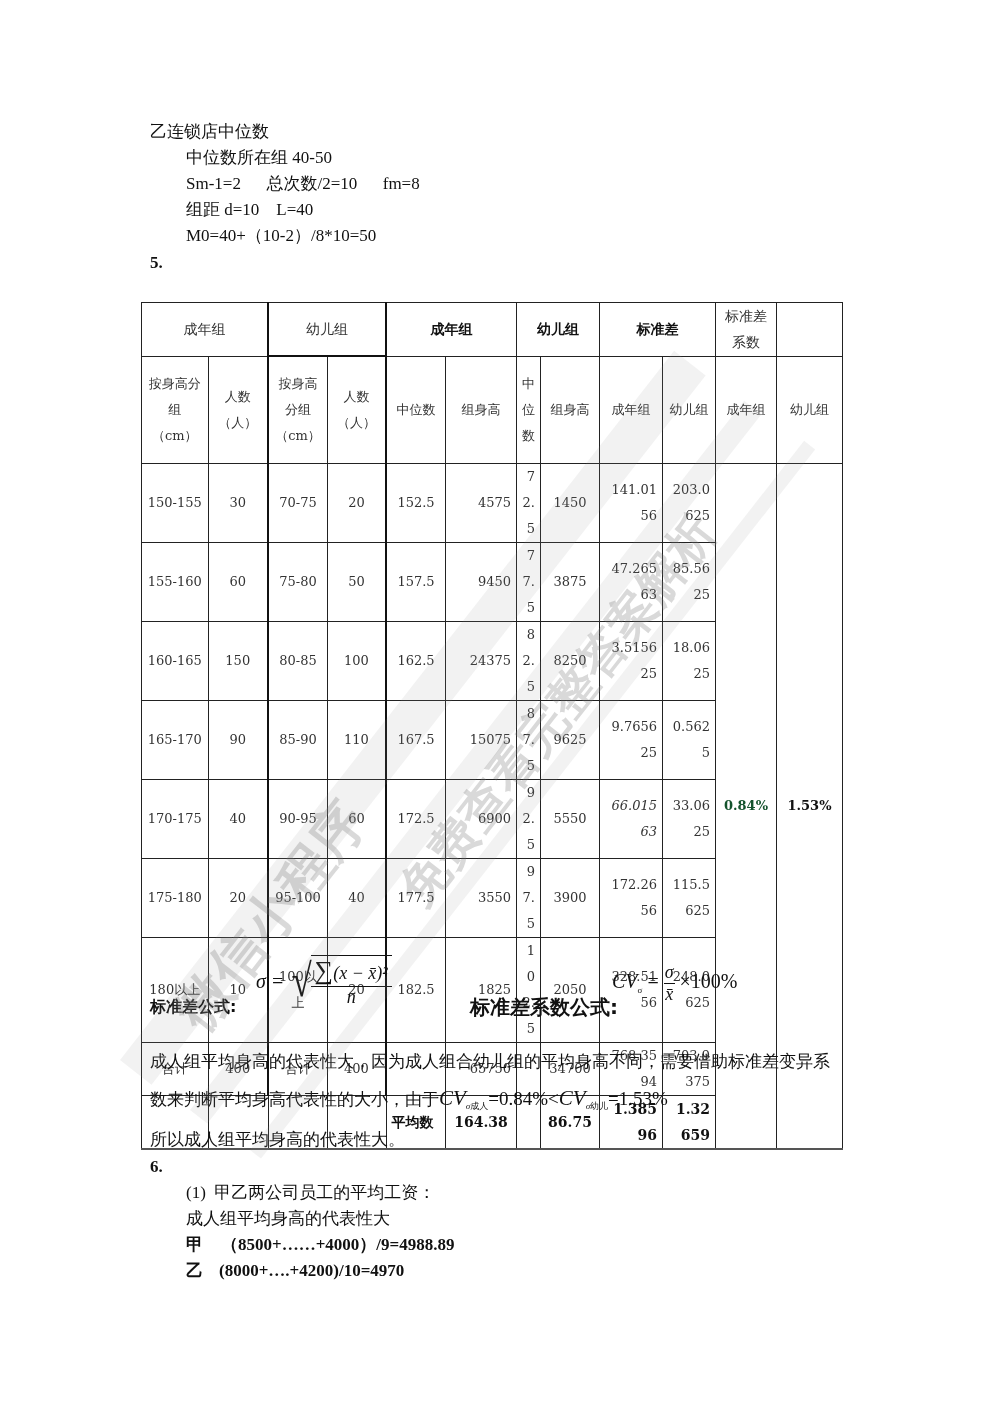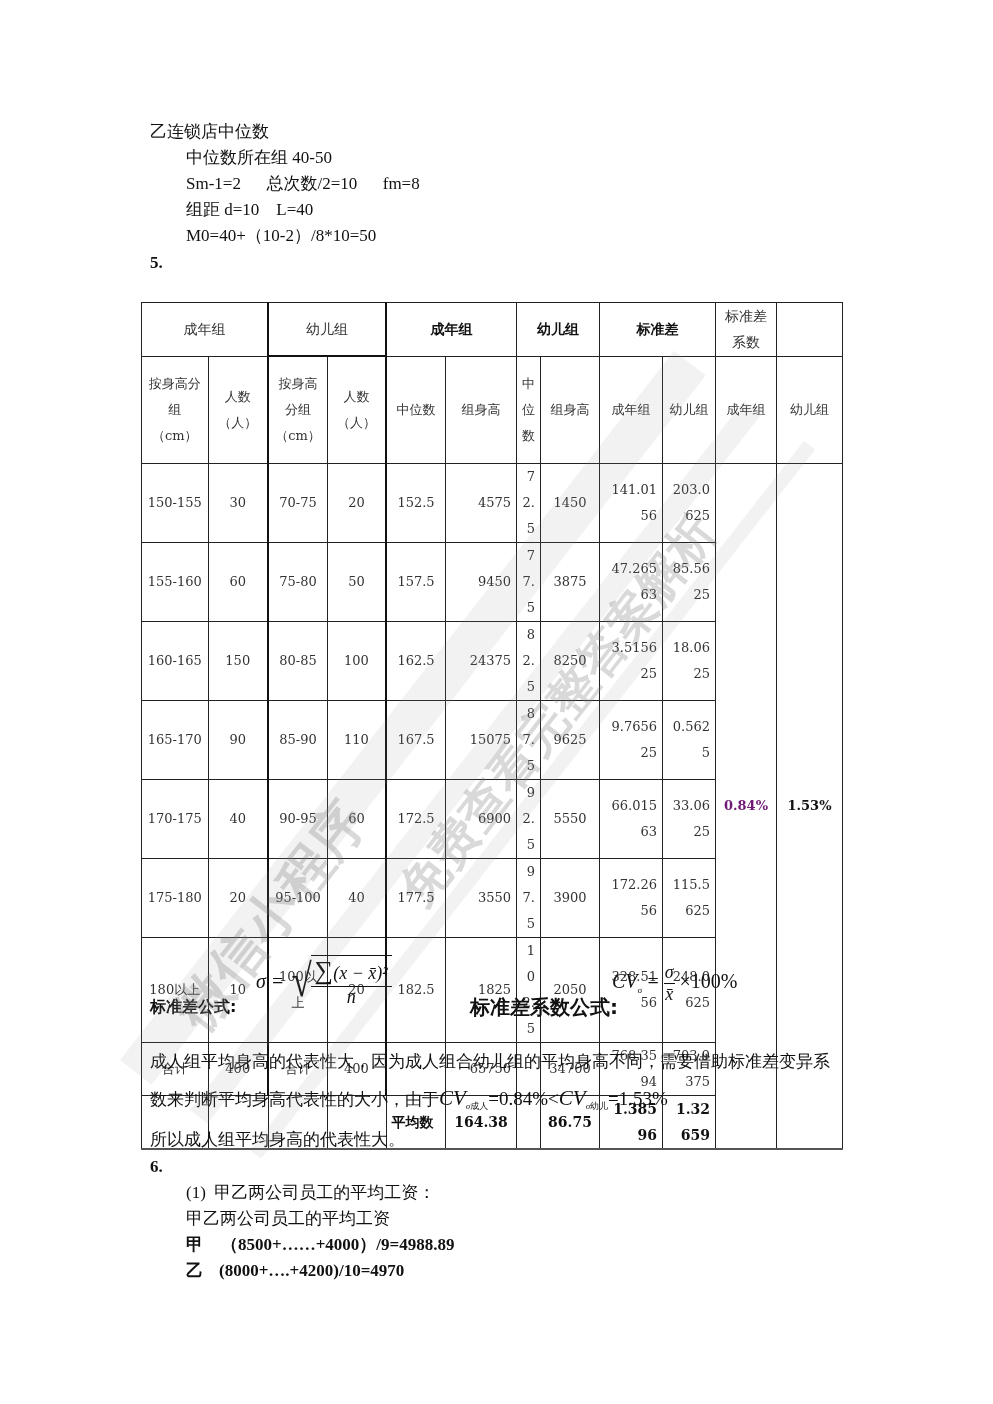--- a/index.html
+++ b/index.html
@@ -85,21 +85,21 @@
       <td style="white-space:normal; word-break:break-all;">150-155</td>
       <td class="thick-right">30</td>
       <td>70-75</td>
       <td class="thick-right">20</td>
       <td>152.5</td>
       <td class="num">4575</td>
       <td class="num" style="white-space:normal; word-break:break-all;">72.5</td>
       <td>1450</td>
       <td class="num" style="white-space:normal; word-break:break-all;">141.0156</td>
       <td class="num" style="white-space:normal; word-break:break-all;">203.0625</td>
-      <td rowspan="9" style="border-top:none; font-weight:bold; color:#701a75;">0.84%</td>
+      <td rowspan="9" style="border-top:none; font-weight:bold; color:#14532d;">0.84%</td>
       <td rowspan="9" style="border-top:none; font-weight:bold; color:#111;">1.53%</td>
     </tr>
     <tr class="r">
       <td style="white-space:normal; word-break:break-all;">155-160</td>
       <td class="thick-right">60</td>
       <td>75-80</td>
       <td class="thick-right">50</td>
       <td>157.5</td>
       <td class="num">9450</td>
       <td class="num" style="white-space:normal; word-break:break-all;">77.5</td>
@@ -133,21 +133,21 @@
     </tr>
     <tr class="r">
       <td style="white-space:normal; word-break:break-all;">170-175</td>
       <td class="thick-right">40</td>
       <td>90-95</td>
       <td class="thick-right">60</td>
       <td>172.5</td>
       <td class="num">6900</td>
       <td class="num" style="white-space:normal; word-break:break-all;">92.5</td>
       <td>5550</td>
-      <td class="num" style="white-space:normal; word-break:break-all;">66.01563</td>
+      <td class="num" style="white-space:normal; word-break:break-all;font-style:italic;">66.01563</td>
       <td class="num" style="white-space:normal; word-break:break-all;">33.0625</td>
     </tr>
     <tr class="r">
       <td style="white-space:normal; word-break:break-all;">175-180</td>
       <td class="thick-right">20</td>
       <td style="white-space:normal; word-break:break-all;margin-left:24px;">95-100</td>
       <td class="thick-right">40</td>
       <td>177.5</td>
       <td class="num">3550</td>
       <td class="num" style="white-space:normal; word-break:break-all;">97.5</td>
@@ -219,21 +219,21 @@
   </div>
 
   <div class="line" style="left:150px; top:1051px;">成人组平均身高的代表性大，因为成人组合幼儿组的平均身高不同，需要借助标准差变异系</div>
   <div class="line" style="left:150px; top:1087px;">
     <span>数来判断平均身高代表性的大小，由于</span><span style="font-style:italic; font-size:21px;">CV</span><sub class="tiny"><span style="font-style:italic;">σ</span><span>成人</span></sub><span style="font-size:19px;">=0.84%</span><span style="font-size:19px;">&lt;</span><span style="font-style:italic; font-size:21px;">CV</span><sub class="tiny"><span style="font-style:italic;">σ</span><span>幼儿</span></sub><span style="font-size:19px;">=1.53%</span>
   </div>
   <div class="line" style="left:150px; top:1129px;">所以成人组平均身高的代表性大。</div>
 
   <div class="line left bold" style="top:1156px;">6.</div>
   <div class="line indent" style="top:1182px; white-space:pre;">(1)  甲乙两公司员工的平均工资：</div>
-  <div class="line indent" style="top:1208px;">甲乙两公司员工的平均工资</div>
+  <div class="line indent" style="top:1208px;">成人组平均身高的代表性大</div>
   <div class="line indent bold" style="top:1234px;">
     <span>甲</span><span style="display:inline-block; width:18px;"></span><span>（8500+……+4000）/9=4988.89</span>
   </div>
   <div class="line indent bold" style="top:1260px;">
     <span>乙</span><span style="display:inline-block; width:16px;"></span><span>(8000+….+4200)/10=4970</span>
   </div>
 
   <div class="stripe" style="left:120px; top:1060px; width:900px; height:40px; transform:rotate(-52deg);"></div>
   <div class="stripe" style="left:190px; top:1110px; width:900px; height:22px; transform:rotate(-52deg);"></div>
   <div class="stripe" style="left:250px; top:1150px; width:900px; height:14px; transform:rotate(-52deg);"></div>

